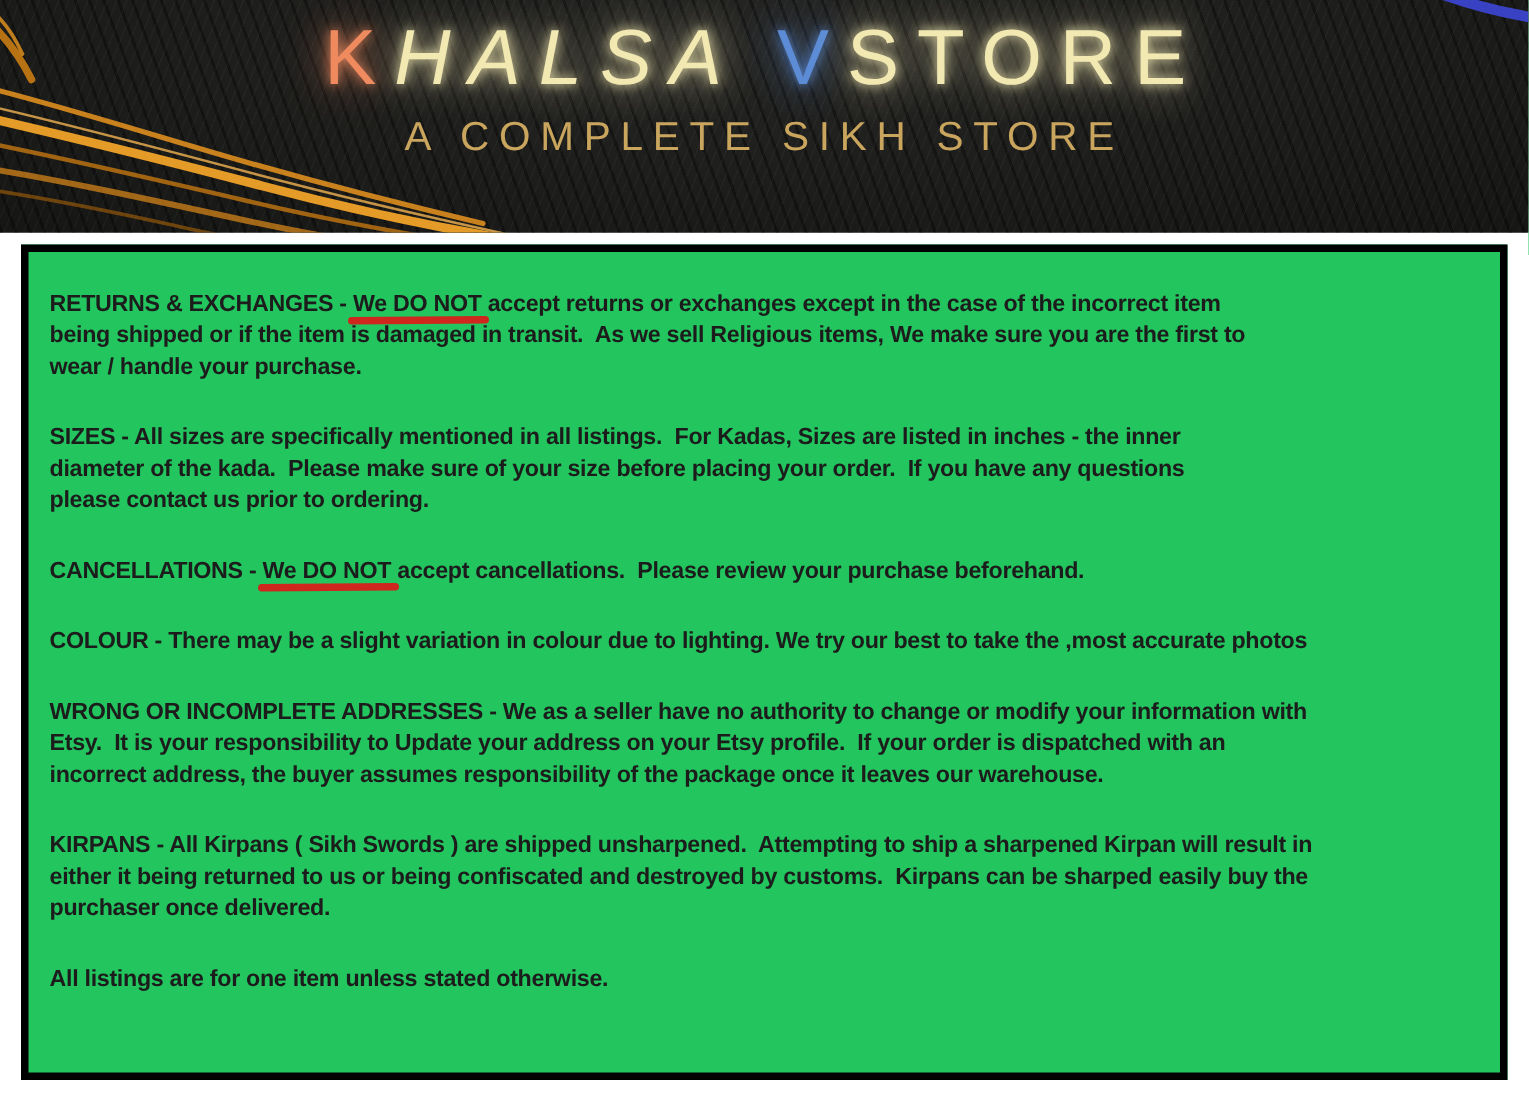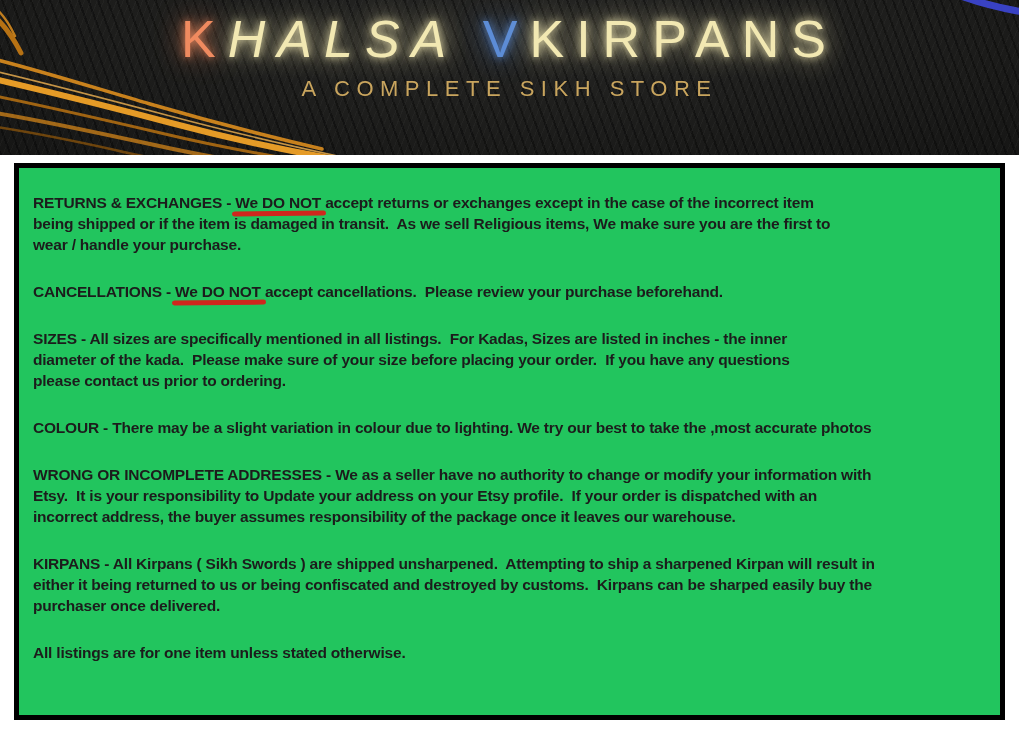--- a/index.html
+++ b/index.html
@@ -20,21 +20,21 @@
   }
   .banner-art{position:absolute;left:0;top:0;width:100%;height:100%;}
   .title{
     position:relative;margin:0;padding-top:13px;
     font-size:52px;font-weight:300;letter-spacing:12px;line-height:1;
     white-space:nowrap;
   }
   .title span{text-shadow:0 0 8px, 0 0 26px;}
   .subtitle{
     position:relative;margin-top:11px;
-    font-size:22px;font-weight:300;letter-spacing:6.5px;
+    font-size:27px;font-weight:300;letter-spacing:6.5px;
     color:#c9a55e;white-space:nowrap;
   }
 
   
   .policy-box{
     margin:8px 14px 0 14px;height:557px;box-sizing:border-box;
     border:5px solid #000000;background:#22c55e;
     padding:24px 14px 0 14px;overflow:hidden;
   }
   .policy-para{
@@ -66,33 +66,33 @@
         <path d="M-8,5 C1,12 9,23 15,36" stroke="#e8961f" stroke-width="2.5" opacity="0.8"></path>
         <path d="M-10,58 C45,72 95,88 150,104 C205,120 258,134 322,149" stroke="#e8941f" stroke-width="3.5" opacity="0.85"></path>
         <path d="M-10,70 C50,84 110,100 170,116 C230,132 282,144 342,157" stroke="#ffbe55" stroke-width="1.6" opacity="0.75"></path>
         <path d="M-10,78 C50,92 115,108 175,124 C235,140 287,151 347,161" stroke="#f0a228" stroke-width="6" opacity="0.95"></path>
         <path d="M-10,95 C45,106 105,120 165,134 C215,146 260,154 302,161" stroke="#c27712" stroke-width="3" opacity="0.8"></path>
         <path d="M-10,112 C40,120 95,132 150,144 C186,152 212,157 238,161" stroke="#de8c1a" stroke-width="4" opacity="0.7"></path>
         <path d="M-10,126 C30,132 70,140 115,150 C140,156 158,159 175,162" stroke="#a96408" stroke-width="2.5" opacity="0.6"></path>
       </g>
       <path d="M958,-5 C980,3 1002,9 1030,13" fill="none" stroke="#3b45cc" stroke-width="7" stroke-linecap="round" opacity="0.95"></path>
     </svg>
-    <h1 class="title"><span style="color: rgb(239, 138, 95);">K</span><span style="color: rgb(242, 232, 178); font-style: italic;">HALSA </span><span style="color: rgb(92, 140, 214);">V</span><span style="color: rgb(242, 232, 178);">KIRPANS</span></h1>
+    <h1 class="title"><span style="color: rgb(239, 138, 95);">K</span><span style="color: rgb(242, 232, 178); font-style: italic;">HALSA </span><span style="color: rgb(92, 140, 214);">V</span><span style="color: rgb(242, 232, 178);">STORE</span></h1>
     <div class="subtitle">A COMPLETE SIKH STORE</div>
   </header>
 
   <main class="policy-box">
     <div id="policy-paragraphs">
         <p class="policy-para"><span>RETURNS &amp; EXCHANGES - </span><span class="red-underline">We DO NOT </span><span>accept returns or exchanges except in the case of the incorrect item
 being shipped or if the item is damaged in transit.  As we sell Religious items, We make sure you are the first to
 wear / handle your purchase.</span></p>
-        <p class="policy-para"><span>CANCELLATIONS - </span><span class="red-underline">We DO NOT </span><span>accept cancellations.  Please review your purchase beforehand.</span></p>
         <p class="policy-para"><span>SIZES - All sizes are specifically mentioned in all listings.  For Kadas, Sizes are listed in inches - the inner
 diameter of the kada.  Please make sure of your size before placing your order.  If you have any questions
 please contact us prior to ordering.</span></p>
+        <p class="policy-para"><span>CANCELLATIONS - </span><span class="red-underline">We DO NOT </span><span>accept cancellations.  Please review your purchase beforehand.</span></p>
         <p class="policy-para"><span>COLOUR - There may be a slight variation in colour due to lighting. We try our best to take the ,most accurate photos</span></p>
         <p class="policy-para"><span>WRONG OR INCOMPLETE ADDRESSES - We as a seller have no authority to change or modify your information with
 Etsy.  It is your responsibility to Update your address on your Etsy profile.  If your order is dispatched with an
 incorrect address, the buyer assumes responsibility of the package once it leaves our warehouse.</span></p>
         <p class="policy-para"><span>KIRPANS - All Kirpans ( Sikh Swords ) are shipped unsharpened.  Attempting to ship a sharpened Kirpan will result in
 either it being returned to us or being confiscated and destroyed by customs.  Kirpans can be sharped easily buy the
 purchaser once delivered.</span></p>
         <p class="policy-para"><span>All listings are for one item unless stated otherwise.</span></p>
       </div>
   </main>

